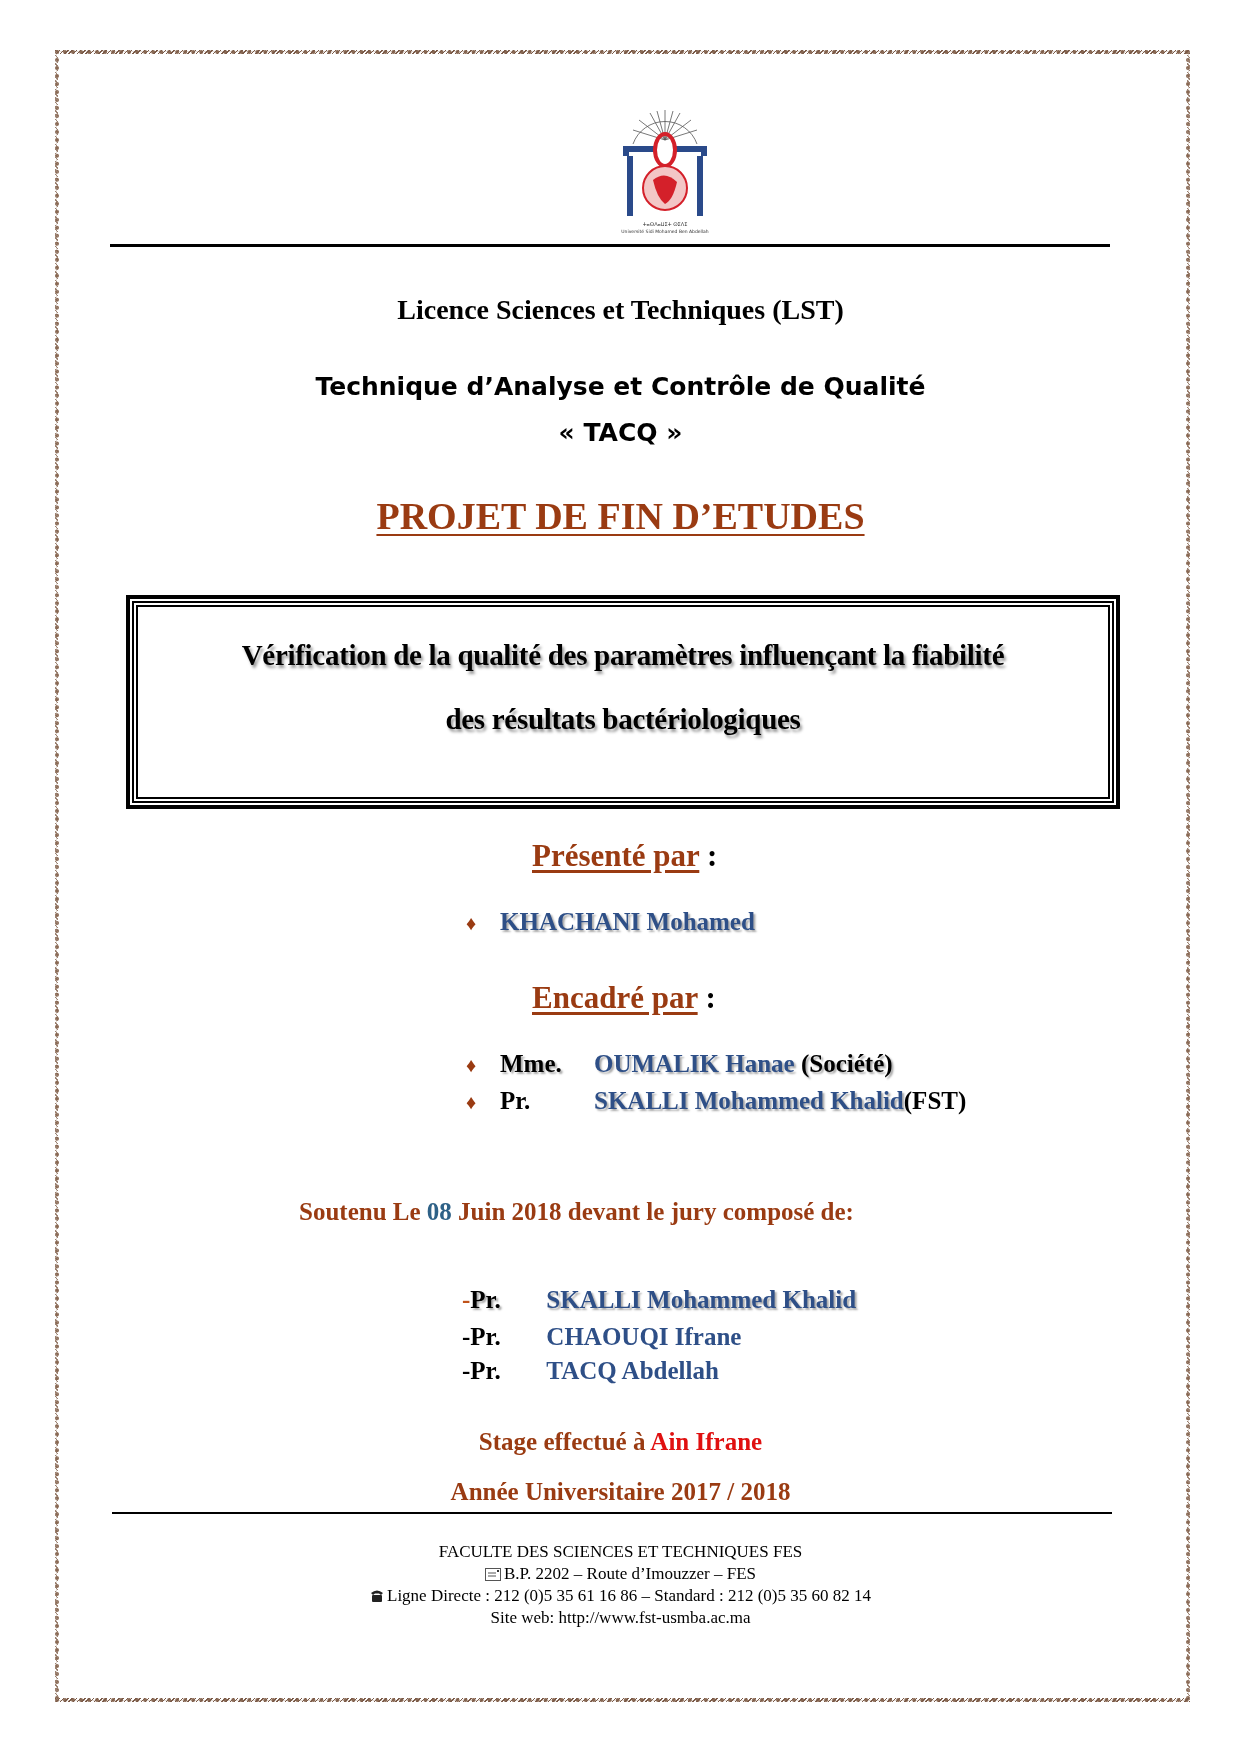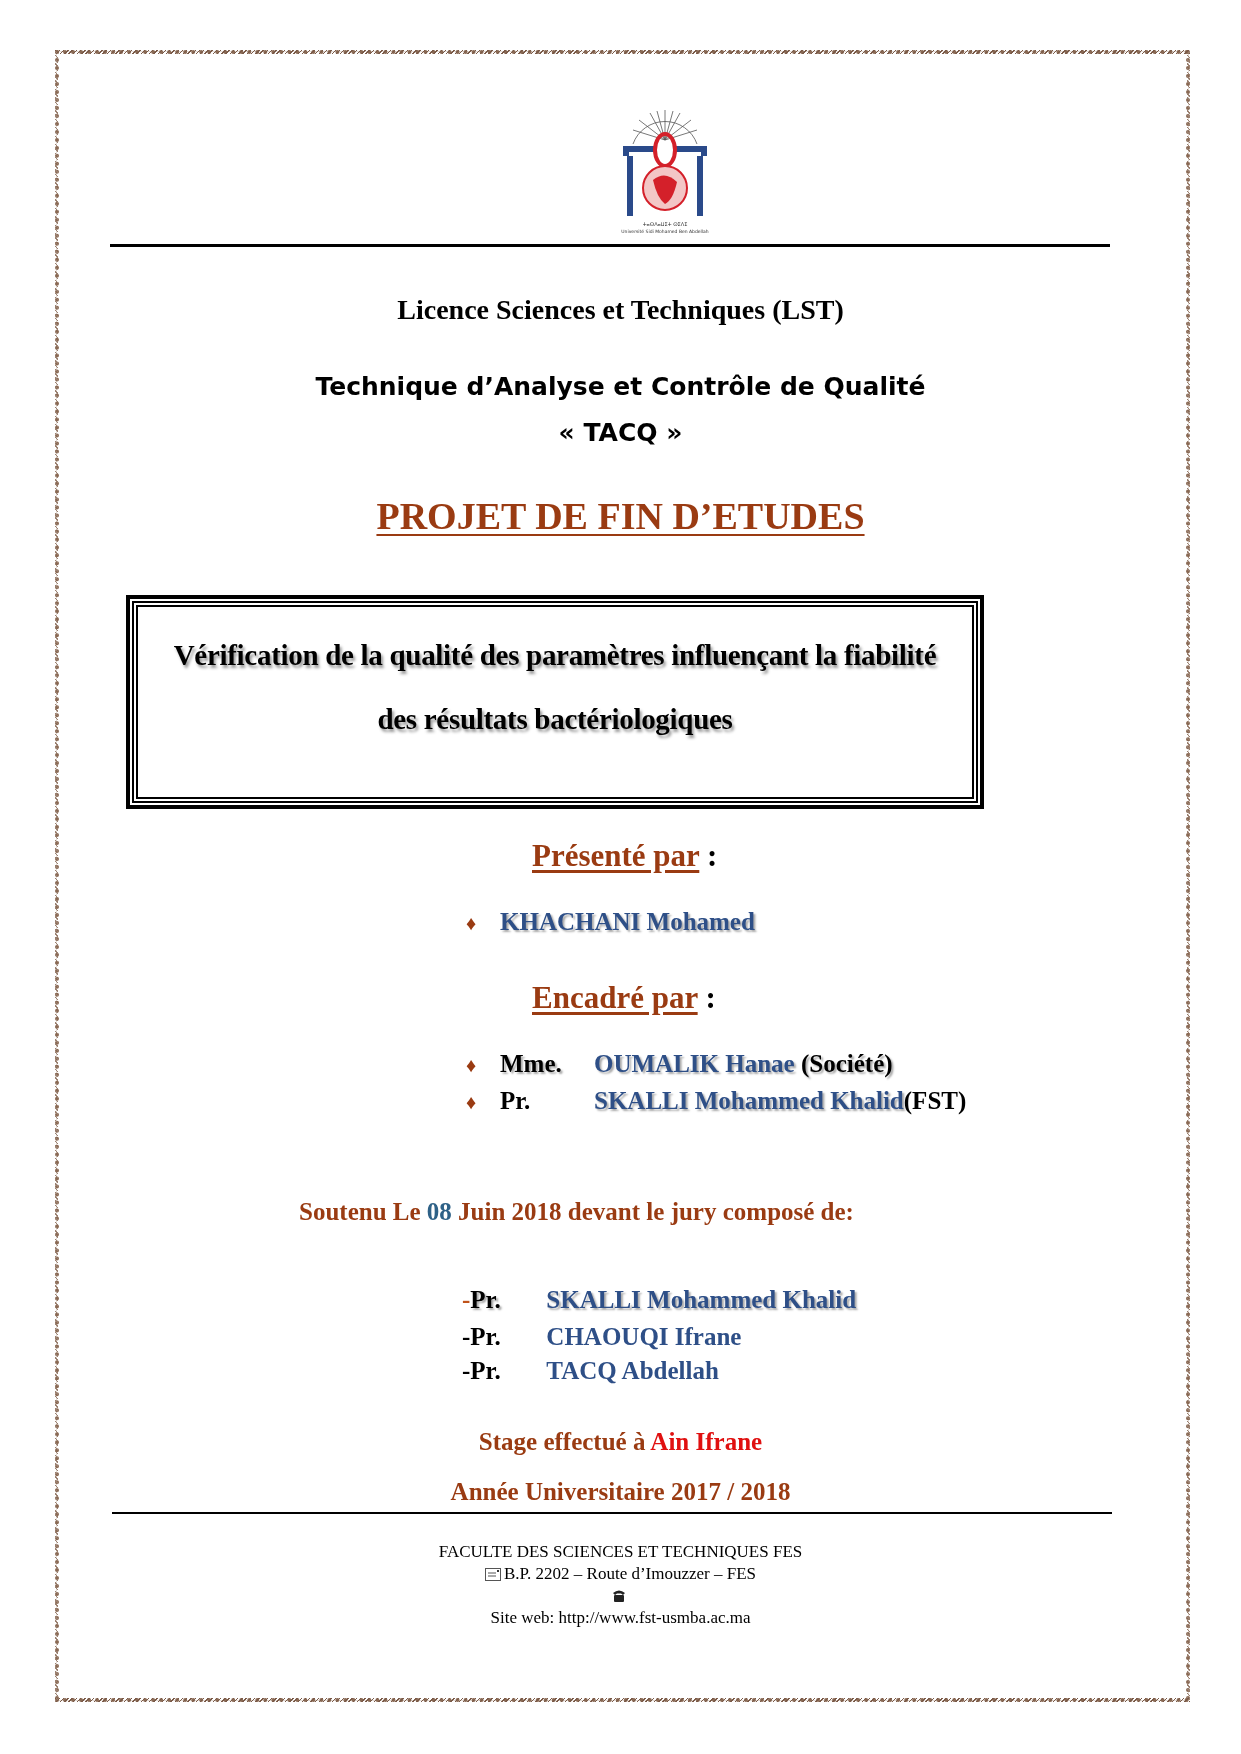--- a/index.html
+++ b/index.html
@@ -36,21 +36,21 @@
   .header-rule { position: absolute; left: 0; top: 144px; width: 1000px; height: 3px; background: #000; }
 
   
   .center { position: absolute; left: 0; width: 1241px; text-align: center; }
   .lst { top: 294px; font-size: 28px; font-weight: bold; }
   .tacq1 { top: 372px; font-family: "DejaVu Sans", sans-serif; font-size: 25px; font-weight: bold; }
   .tacq2 { top: 418px; font-family: "DejaVu Sans", sans-serif; font-size: 25px; font-weight: bold; }
   .pfe { top: 494px; font-size: 38px; font-weight: bold; color: #9a3b12; }
   .pfe span { text-decoration: underline; text-decoration-thickness: 2px; text-underline-offset: 5px; }
 
-  .title-box { position: absolute; left: 126px; top: 595px; width: 858px; height: 214px;
+  .title-box { position: absolute; left: 126px; top: 595px; width: 994px; height: 214px;
     border: 4px solid #000; padding: 2px; }
   .title-box-inner { width: 100%; height: 100%; border: 2px solid #000; outline: 2px solid #000; outline-offset: -6px; }
   .title-line { position: absolute; left: 0; width: 100%; text-align: center;
     font-size: 29px; font-weight: bold; text-shadow: 2px 3px 3px #999; letter-spacing: -0.3px; }
   .tl1 { top: 40px; } .tl2 { top: 104px; }
 
   .label-heading { position: absolute; font-size: 31px; font-weight: bold; color: #9a3b12; }
   .label-heading .u { text-decoration: underline; text-underline-offset: 4px; }
   .label-heading .colon { color: #000; }
 
@@ -176,15 +176,15 @@
         <rect x="12" y="2" width="2" height="2" fill="#333"></rect>
       </svg>
   </span><span>B.P. 2202 – Route d’Imouzzer – FES</span>
 </div>
 <div class="footer f3">
   <span class="ico">
     <svg width="14" height="14" viewBox="0 0 14 14">
         <path d="M1 4 Q7 -1 13 4 L11 6 L9 4.5 L5 4.5 L3 6 Z" fill="#222"></path>
         <rect x="2" y="6" width="10" height="7" rx="1" fill="#222"></rect>
       </svg>
-  </span>
+  </span><span>Ligne Directe : 212 (0)5 35 61 16 86 – Standard : 212 (0)5 35 60 82 14</span>
 </div>
 <div class="footer f4">Site web: http://www.fst-usmba.ac.ma</div>
 
 </body></html>

